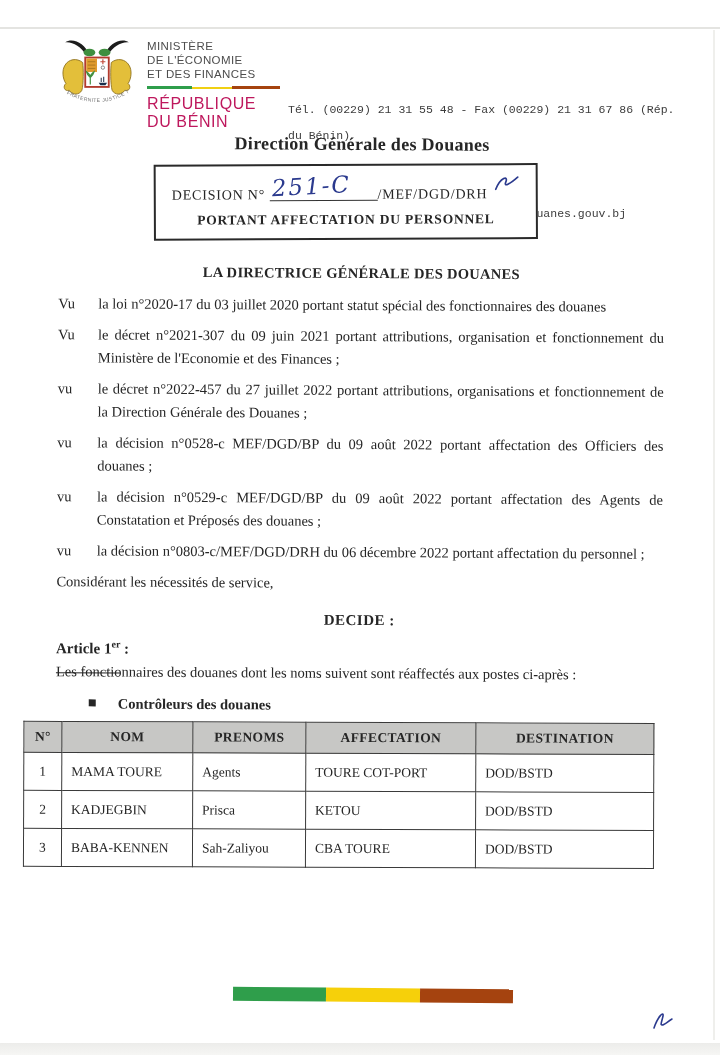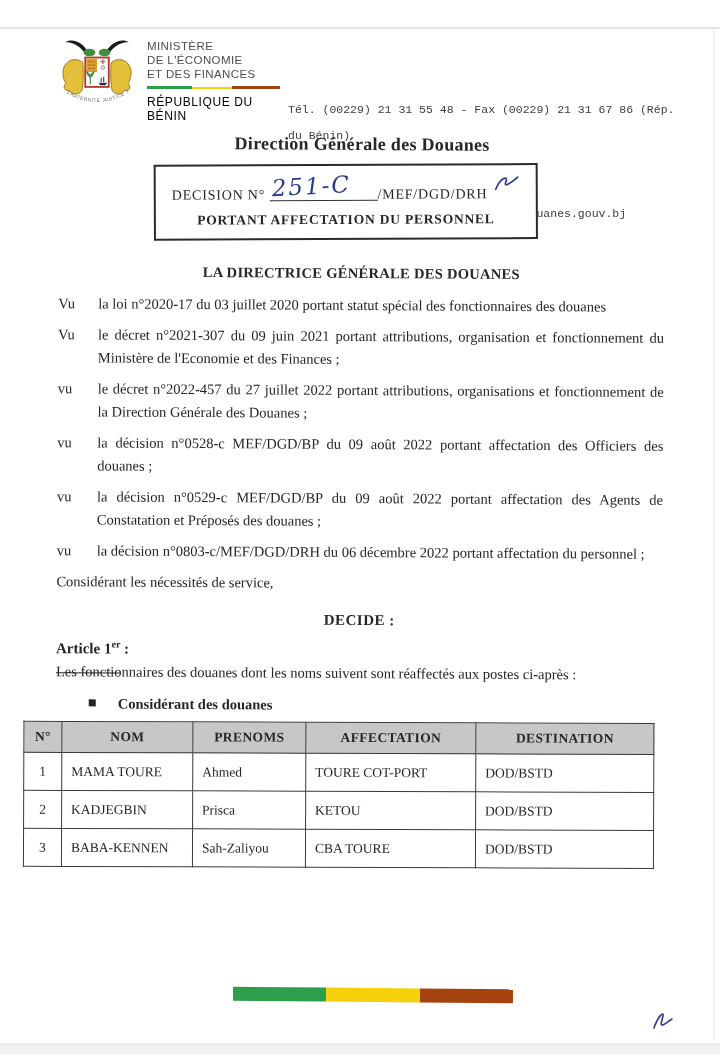--- a/index.html
+++ b/index.html
@@ -17,21 +17,21 @@
   
   .header{position:absolute;top:33px;left:55px;width:620px;display:flex;align-items:flex-start;}
   .logo{width:84px;height:86px;flex:0 0 auto;}
   .ministry-block{margin-left:8px;width:150px;font-family:"Liberation Sans",sans-serif;color:#4d4d4d;}
   .ministry-lines{font-size:11.5px;line-height:14px;letter-spacing:.4px;margin-top:6px;}
   .ministry-lines span{display:block;}
   .mini-flag{display:flex;height:3px;width:133px;margin:5px 0 6px 0;}
   .mini-flag .g{width:45px;background:#2f9e4b;}
   .mini-flag .y{width:40px;background:#f0d013;height:2px;margin-top:.5px;}
   .mini-flag .r{width:48px;background:#a5430f;}
-  .republic{font-size:12px;letter-spacing:.6px;color:#000000;}
+  .republic{font-size:16px;letter-spacing:.6px;color:#be185d;}
   .contact{margin-left:8px;margin-top:12px;font-family:Liberation Mono, monospace;font-size:11.5px;color:#3c3c3c;line-height:26px;white-space:pre-wrap;}
   .contact span{display:block;}
   
   .content{position:absolute;top:126px;left:57px;width:606px;transform:rotate(.35deg);}
   .doc-title{font-size:18px;font-weight:bold;text-align:center;letter-spacing:.3px;margin:8px 0 0 0;}
   .decision-box{
     width:352px;margin:9px 0 0 95px;border:2px solid #2a2a2a;
     padding:9px 14px 10px 14px;text-align:center;transform:rotate(-.6deg);
     background:#fff;
   }
@@ -185,21 +185,21 @@
 
     <div class="decide">DECIDE :</div>
 
     <div class="article-heading">
       <span class="underlined"><span>Article 1</span><sup>er</sup></span><span> :</span>
     </div>
 
     <div class="article-body">Les fonctionnaires des douanes dont les noms suivent sont réaffectés aux postes ci-après :</div>
 
     <div class="section-bullet">
-      <span class="bullet-square"></span><span>Considérant des douanes</span>
+      <span class="bullet-square"></span><span>Contrôleurs des douanes</span>
     </div>
 
     <table class="staff">
       <colgroup>
         <col class="col-no">
           <col class="col-nom">
           <col class="col-prenoms">
           <col class="col-prov">
           <col class="col-dest">
       </colgroup>
@@ -209,21 +209,21 @@
           <th>NOM</th>
           <th>PRENOMS</th>
           <th>AFFECTATION</th>
           <th>DESTINATION</th>
         </tr>
       </thead>
       <tbody>
         <tr>
           <td class="num">1</td>
           <td>MAMA TOURE</td>
-          <td>Ahmed</td>
+          <td>Agents</td>
           <td>TOURE COT-PORT</td>
           <td>DOD/BSTD</td>
         </tr>
         <tr>
           <td class="num">2</td>
           <td>KADJEGBIN</td>
           <td>Prisca</td>
           <td>KETOU</td>
           <td>DOD/BSTD</td>
         </tr>

